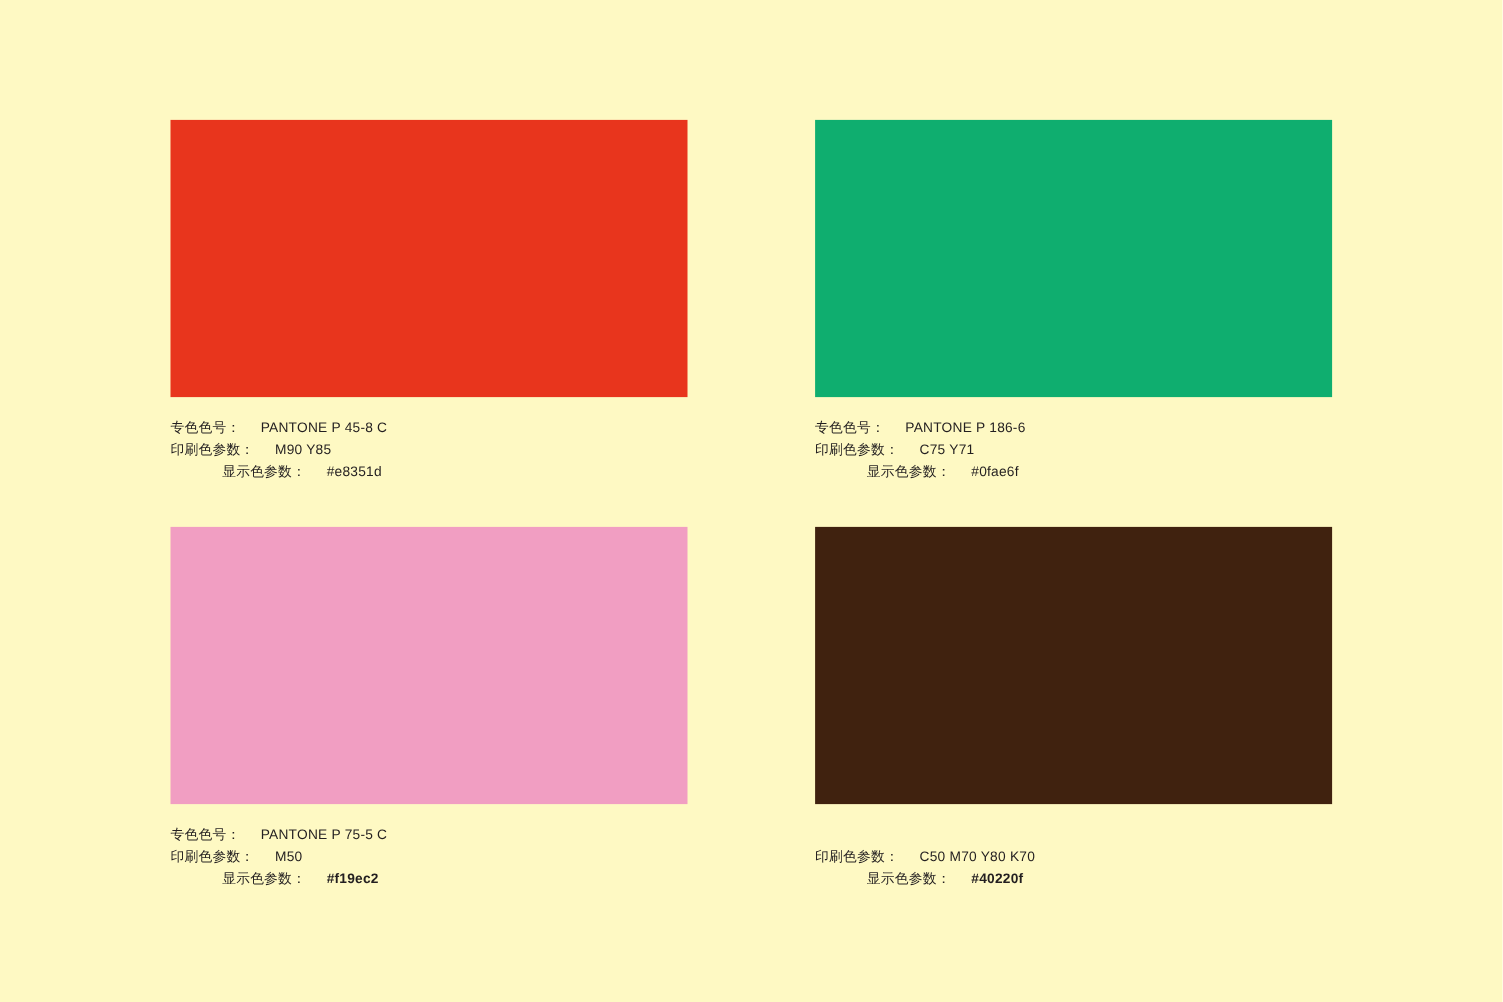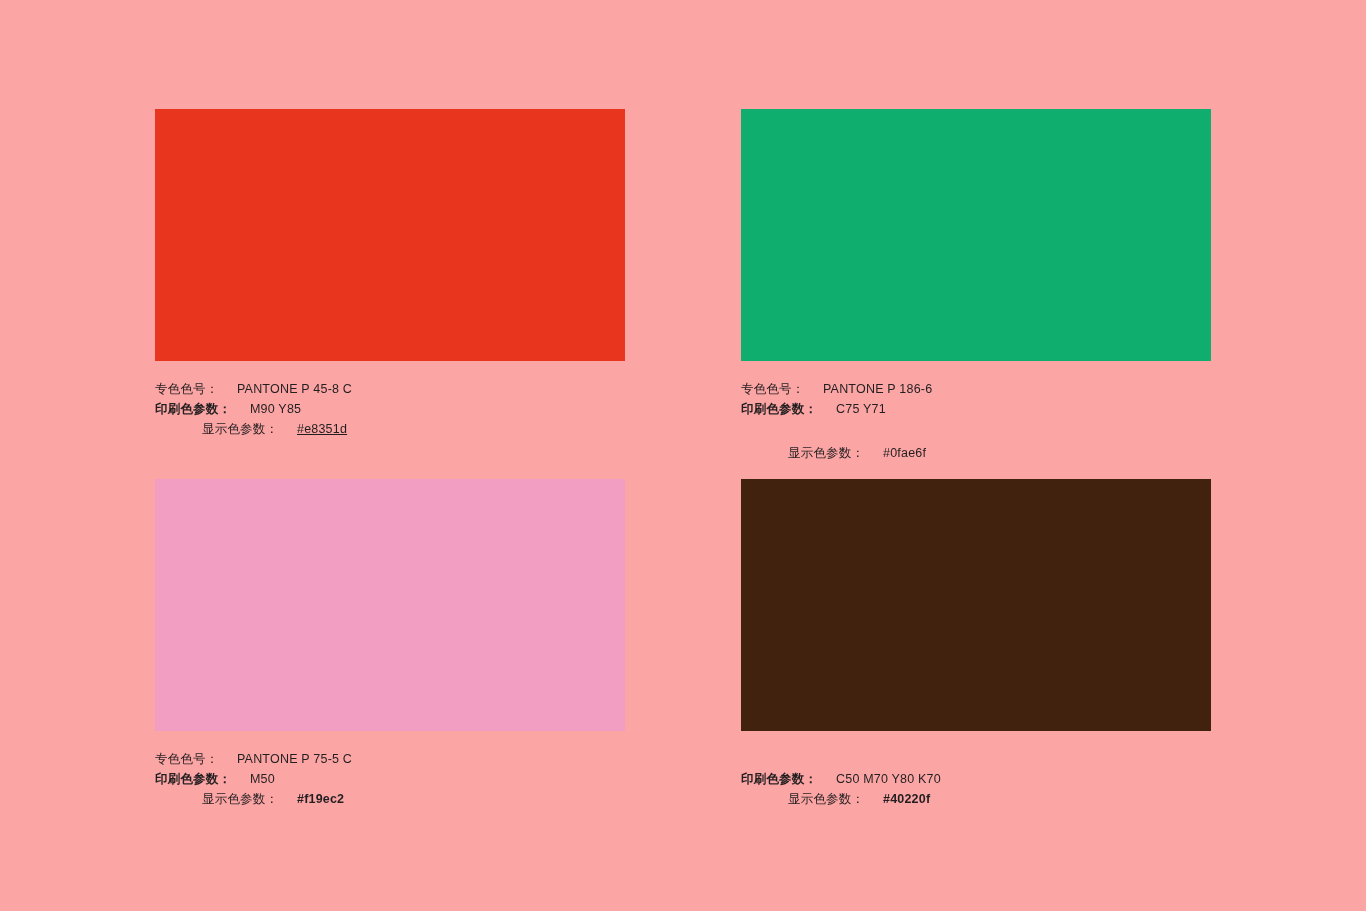--- a/index.html
+++ b/index.html
@@ -10,21 +10,21 @@
   body {
     width: 1366px;
     height: 911px;
     position: relative;
     font-family: "Liberation Sans", "DejaVu Sans", sans-serif;
     -webkit-font-smoothing: antialiased;
   }
   .palette-sheet {
     position: absolute;
     inset: 0;
-    background: #fca5a5;
+    background: #fef9c3;
   }
   .swatch-card {
     position: absolute;
   }
   .swatch-chip {
     width: 470px;
     height: 252px;
     display: block;
   }
   .swatch-caption {
@@ -46,21 +46,21 @@
   }
   .caption-value {
     font-size: 12.5px;
     color: #231f20;
     letter-spacing: 0.2px;
     padding-left: 10px;
     flex: 0 0 auto;
   }
   
   .caption-row.is-pantone .caption-label { width: 72px; }
-  .caption-row.is-print   .caption-label { width: 85px; font-weight: bold; }
+  .caption-row.is-print   .caption-label { width: 85px; }
   .caption-row.is-display .caption-label { width: 85px; margin-left: 47px; }
 
   
   #card-0 { left: 155px; top: 109px; }
   #card-1 { left: 741px; top: 109px; }
   #card-2 { left: 155px; top: 479px; }
   #card-3 { left: 741px; top: 479px; }
 
   
   .caption-spacer {
@@ -79,39 +79,39 @@
       <div class="caption-row is-pantone">
         <span class="caption-label" style="color: rgb(35, 31, 32);">专色色号：</span>
         <span class="caption-value" style="color: rgb(35, 31, 32); text-align: right;">PANTONE P 45-8 C</span>
       </div>
       <div class="caption-row is-print">
         <span class="caption-label" style="color: rgb(35, 31, 32);">印刷色参数：</span>
         <span class="caption-value" style="color: rgb(35, 31, 32);">M90 Y85</span>
       </div>
       <div class="caption-row is-display">
         <span class="caption-label" style="color: rgb(35, 31, 32);">显示色参数：</span>
-        <span class="caption-value" style="color: rgb(35, 31, 32); text-decoration: underline;">#e8351d</span>
+        <span class="caption-value" style="color: rgb(35, 31, 32);">#e8351d</span>
       </div>
     </div>
   </div>
 
   <div class="swatch-card" id="card-1">
     <div class="swatch-chip" style="background-color: rgb(15, 174, 111);"></div>
     <div class="swatch-caption">
       <div class="caption-row is-pantone">
         <span class="caption-label" style="color: rgb(35, 31, 32);">专色色号：</span>
         <span class="caption-value" style="color: rgb(35, 31, 32);">PANTONE P 186-6</span>
       </div>
       <div class="caption-row is-print">
         <span class="caption-label" style="color: rgb(35, 31, 32);">印刷色参数：</span>
         <span class="caption-value" style="color: rgb(35, 31, 32);">C75 Y71</span>
       </div>
       <div class="caption-row is-display">
         <span class="caption-label" style="color: rgb(35, 31, 32);">显示色参数：</span>
-        <span class="caption-value" style="color: rgb(35, 31, 32); margin-top: 24px;">#0fae6f</span>
+        <span class="caption-value" style="color: rgb(35, 31, 32);">#0fae6f</span>
       </div>
     </div>
   </div>
 
   <div class="swatch-card" id="card-2">
     <div class="swatch-chip" style="background-color: rgb(241, 158, 194);"></div>
     <div class="swatch-caption">
       <div class="caption-row is-pantone">
         <span class="caption-label" style="color: rgb(35, 31, 32);">专色色号：</span>
         <span class="caption-value" style="color: rgb(35, 31, 32);">PANTONE P 75-5 C</span>

